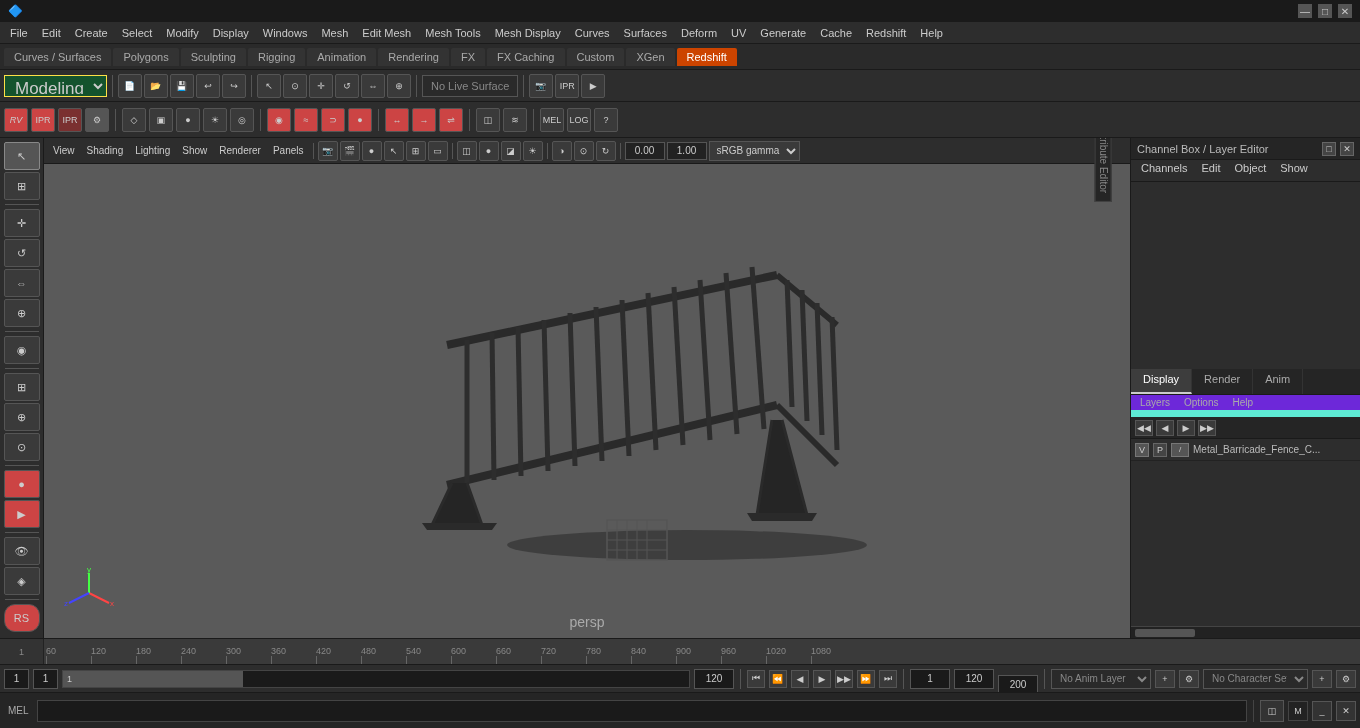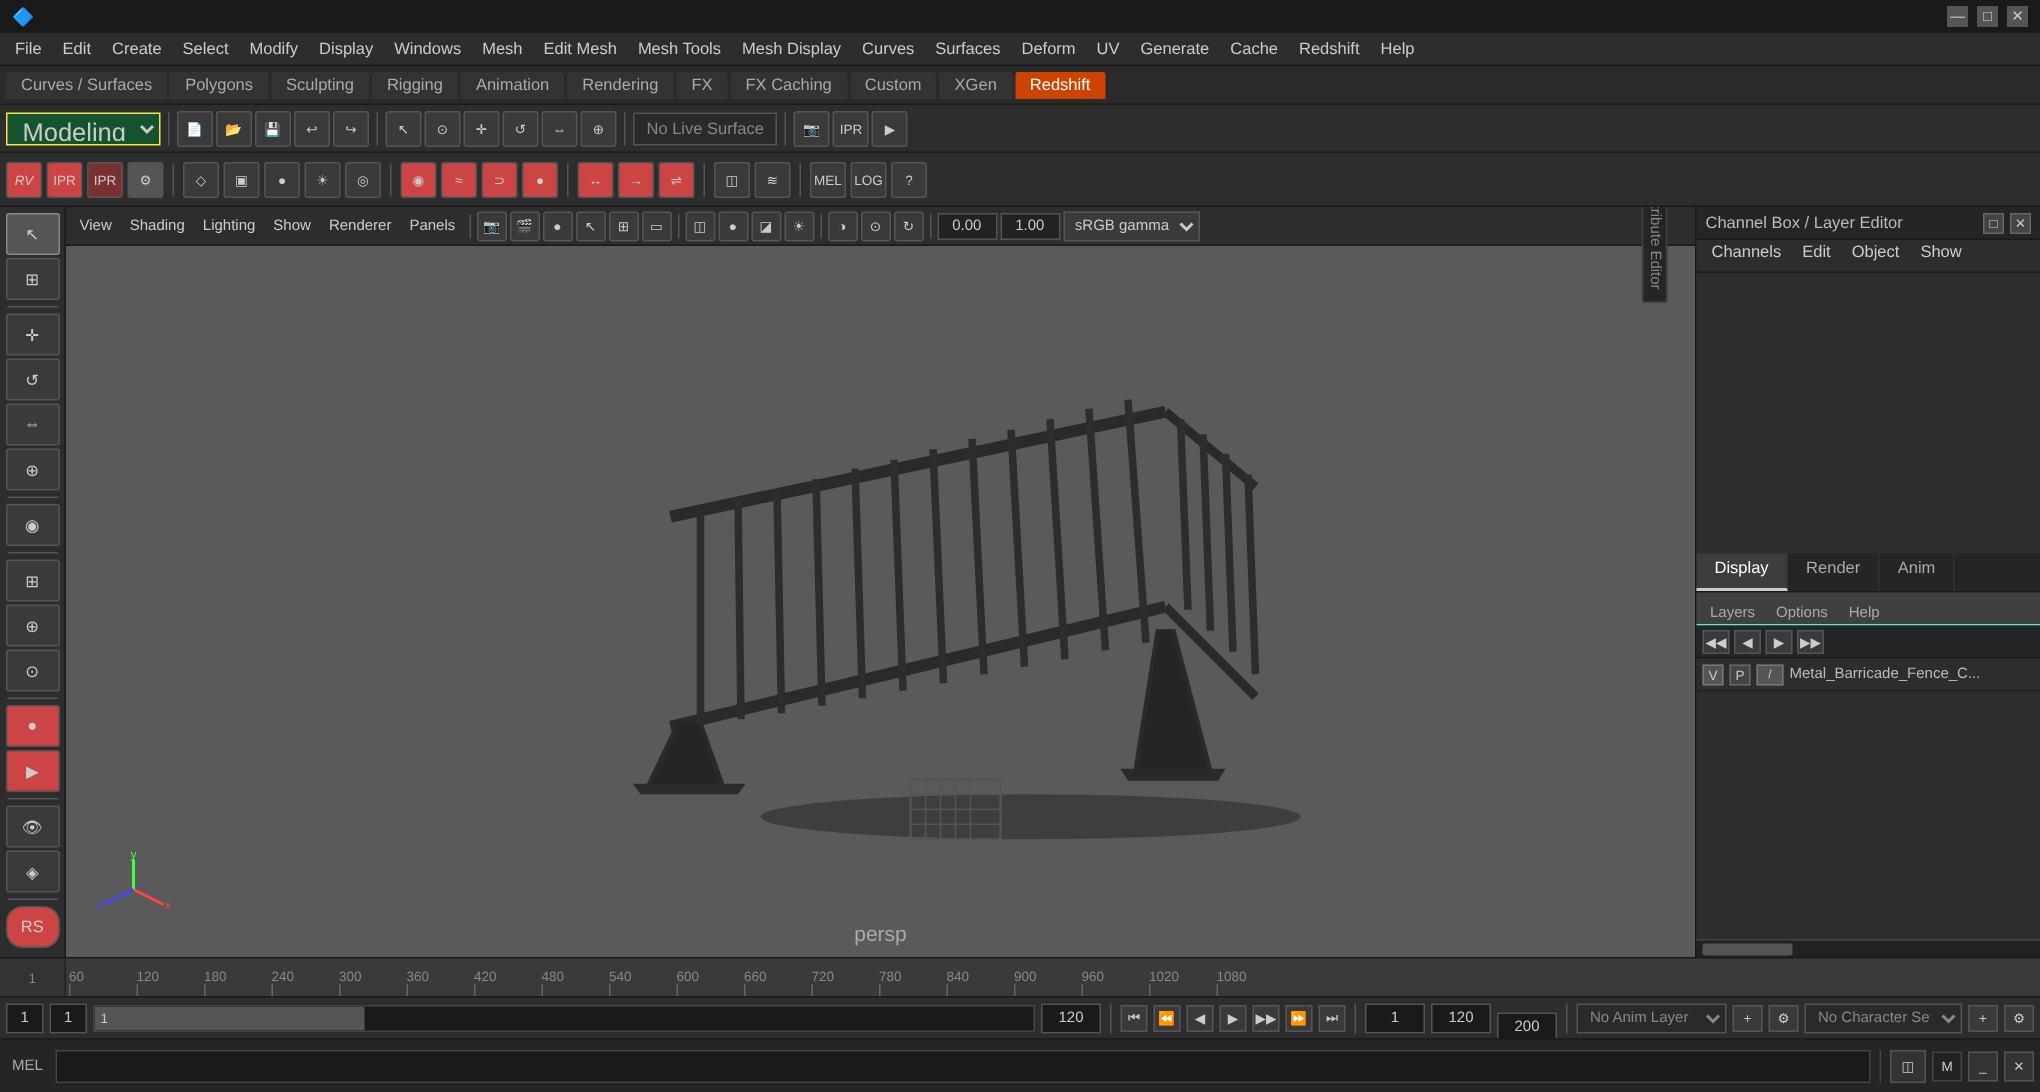--- a/index.html
+++ b/index.html
@@ -275,24 +275,24 @@
       color: #aaa;
       font-size: 11px;
       border-right: 1px solid #333;
     }
     .layer-tab.active { background: #3d3d3d; color: #fff; border-bottom: 2px solid #ccc; }
 
     #layer-submenu {
       display: flex;
       align-items: flex-end;
       height: 22px;
-      background: #404040;
+      background: #6d28d9;
       padding: 0 4px;
       gap: 4px;
-      border-bottom: 1px solid #5eead4;
+      border-bottom: 7px solid #5eead4;
     }
     .ls-item {
       padding: 2px 5px;
       cursor: pointer;
       color: #aaa;
       font-size: 10px;
     }
 
     #layer-toolbar {
       display: flex;

